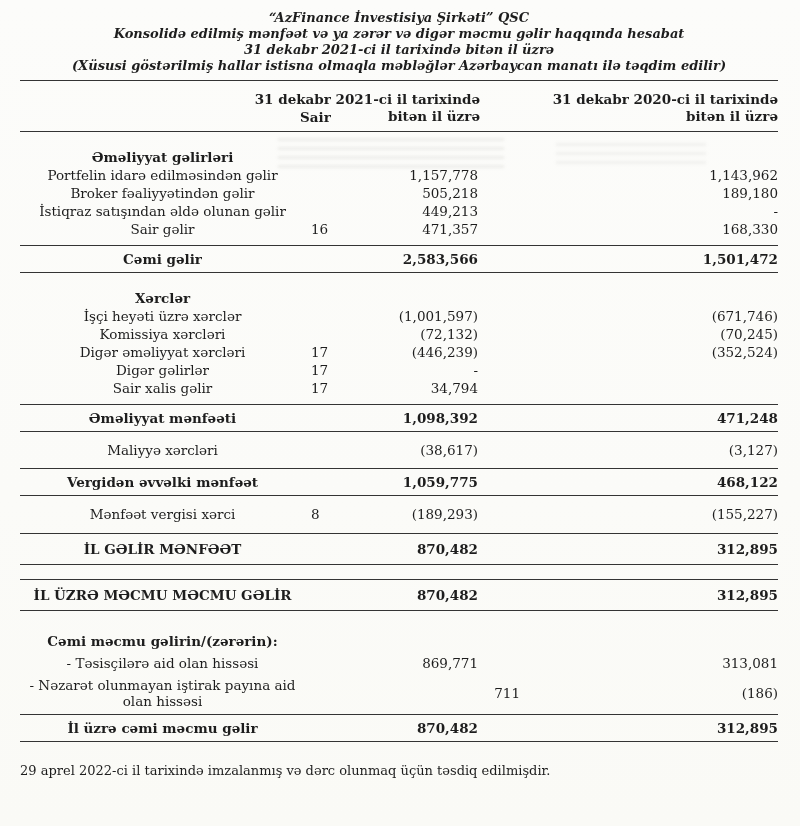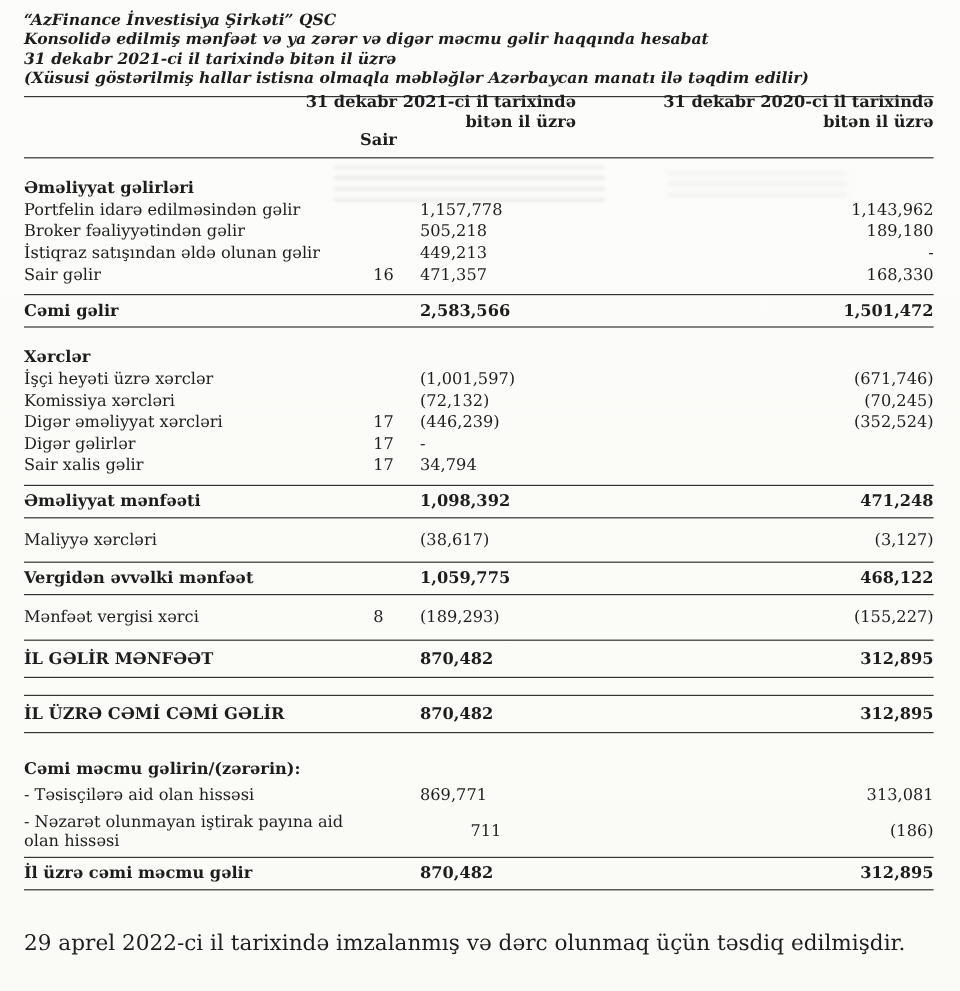--- a/index.html
+++ b/index.html
@@ -4,49 +4,49 @@
 <style>
   html,body{margin:0;padding:0;background:#ffffff;}
   .page{
     width:800px;height:826px;box-sizing:border-box;position:relative;overflow:hidden;
     background:linear-gradient(180deg,#fcfcfa 0%,#fbfbf8 60%,#fafaf6 100%);
     padding:10px 22px 0 20px;
     font-family:"DejaVu Serif","Liberation Serif",serif;
     color:#1d1d1d;
   }
   
-  .doc-header p{margin:0;font-size:13px;line-height:16px;font-style:italic;font-weight:700;}
+  .doc-header p{margin:0;font-size:13px;line-height:16px;font-style:italic;font-weight:700;text-align:center;}
   .doc-header p.curr-note{font-weight:700;}
   .rule{border-top:1.5px solid #343434;margin-top:6px;}
   
   .cols-header{position:relative;height:50px;border-bottom:1.5px solid #343434;}
   .h-note{position:absolute;left:280px;bottom:6px;font-size:13.5px;font-weight:700;}
-  .h-col{position:absolute;bottom:20px;width:230px;font-size:13.5px;font-weight:700;
+  .h-col{position:absolute;bottom:6px;width:230px;font-size:13.5px;font-weight:700;
          text-align:right;white-space:pre-line;line-height:17px;}
   .h-2021{right:298px;}
   .h-2020{right:0;}
   
   .row{display:flex;font-size:13.5px;line-height:16px;padding:1px 0;}
-  .c-label{width:285px;}
+  .c-label{width:285px;text-align:center;}
   .c-note{width:45px;box-sizing:border-box;padding-left:6px;}
-  .c-v1{width:128px;}
+  .c-v1{width:128px;text-align:right;}
   .c-v2{flex:1;text-align:right;}
   .section{font-weight:700;margin-top:16px;}
   .bold-label .c-label{font-weight:700;}
   .total{font-weight:700;border-top:1.5px solid #343434;border-bottom:1.5px solid #343434;
          padding:5px 0;margin-top:7px;}
   .grand{font-weight:700;border-top:1.5px solid #343434;border-bottom:1.5px solid #343434;
          padding:7px 0;margin-top:10px;}
   .mt-lg{margin-top:14px;}
   .mt-md{margin-top:21px;}
   .mt-xs{margin-top:4px;}
   .spaced{margin-top:9px;margin-bottom:9px;}
   .valign-center{align-items:center;gap:21px;}
   
-  .approval{margin-top:36px;font-size:18px;line-height:17px;}
+  .approval{margin-top:20px;font-size:13px;line-height:17px;}
   
   .ghost{position:absolute;pointer-events:none;}
   .g1{left:278px;top:138px;width:226px;height:30px;
       background:repeating-linear-gradient(0deg,rgba(110,110,105,0.10) 0 3px,transparent 3px 9px);
       filter:blur(1.5px);}
   .g2{left:556px;top:140px;width:150px;height:24px;
       background:repeating-linear-gradient(0deg,rgba(110,110,105,0.08) 0 3px,transparent 3px 9px);
       filter:blur(1.8px);}
 </style>
 </head>
@@ -187,21 +187,21 @@
     </div>
 
     <div class="row grand">
       <span class="c-label">İL GƏLİR MƏNFƏƏT</span>
       <span class="c-note"></span>
       <span class="c-v1">870,482</span>
       <span class="c-v2">312,895</span>
     </div>
 
     <div class="row grand mt-lg">
-      <span class="c-label">İL ÜZRƏ CƏMİ CƏMİ GƏLİR</span>
+      <span class="c-label">İL ÜZRƏ MƏCMU MƏCMU GƏLİR</span>
       <span class="c-note"></span>
       <span class="c-v1">870,482</span>
       <span class="c-v2">312,895</span>
     </div>
 
     <div class="row bold-label mt-md">
       <span class="c-label">Cəmi məcmu gəlirin/(zərərin):</span>
       <span class="c-note"></span>
       <span class="c-v1"></span>
       <span class="c-v2"></span>

